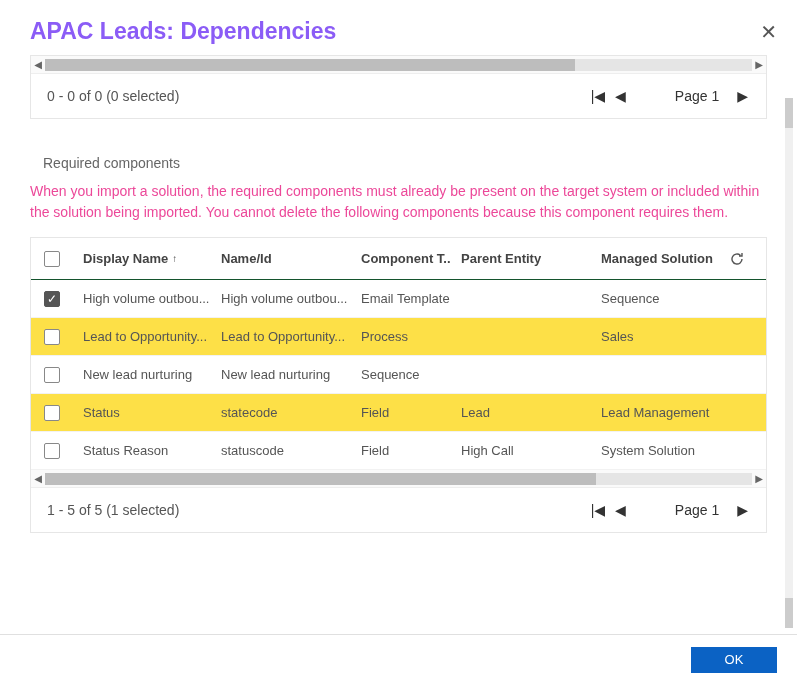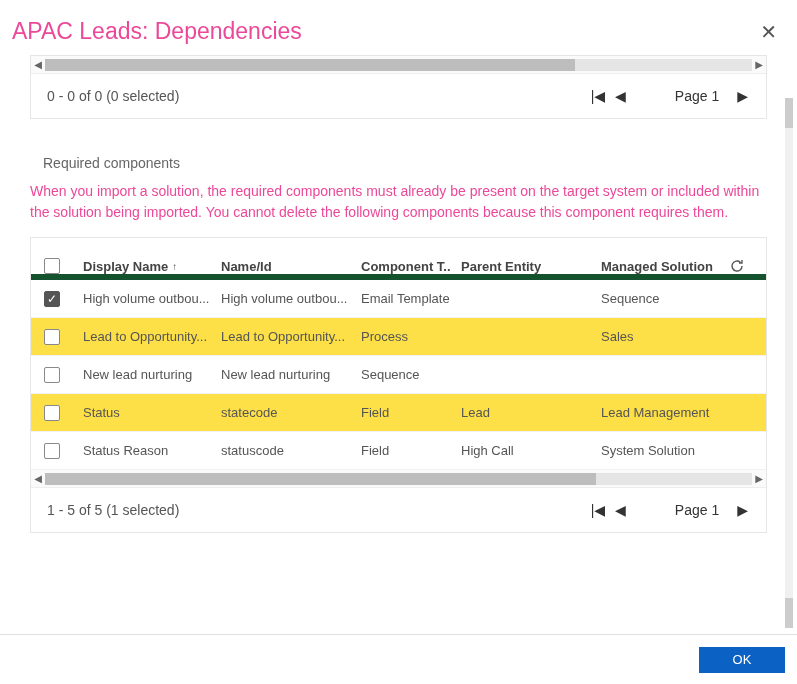--- a/index.html
+++ b/index.html
@@ -12,23 +12,23 @@
     width: 797px; height: 684px;
     overflow: hidden;
     position: relative;
   }
   .dialog {
     position: relative;
     width: 797px; height: 684px;
   }
   .title {
     font-size: 23px;
-    font-weight: 400;
-    color: #ec4899;
-    padding: 18px 30px 10px 12px;
+    font-weight: 700;
+    color: #8b5cf6;
+    padding: 18px 30px 10px 30px;
   }
   .close-btn {
     position: absolute;
     top: 22px; right: 20px;
     font-size: 20px;
     color: #555;
     cursor: pointer;
     line-height: 1;
   }
   .content {
@@ -96,22 +96,22 @@
   .section-desc {
     color: #ec4899;
     line-height: 1.5;
     margin-bottom: 14px;
   }
   .table {
     width: 100%;
   }
   .thead {
     display: flex;
-    align-items: flex-end;
-    border-bottom: 6px solid #14532d;
+    align-items: center;
+    border-bottom: 1px solid #14532d;
     height: 42px;
     background: #fff;
   }
   .th, .td {
     display: flex;
     align-items: center;
     padding: 0 10px;
     color: #555;
     font-size: 13px;
     overflow: hidden;
@@ -178,21 +178,21 @@
     background: #ccc;
   }
   .footer {
     position: absolute;
     left: 0; right: 0; bottom: 0;
     height: 50px;
     border-top: 1px solid #e0e0e0;
     display: flex;
     justify-content: flex-end;
     align-items: center;
-    padding-right: 12px;
+    padding-right: 20px;
     background: #fff;
   }
   .ok-btn {
     background: #0b62c4;
     color: #fff;
     border: none;
     width: 86px;
     height: 26px;
     font-size: 13px;
     cursor: pointer;

